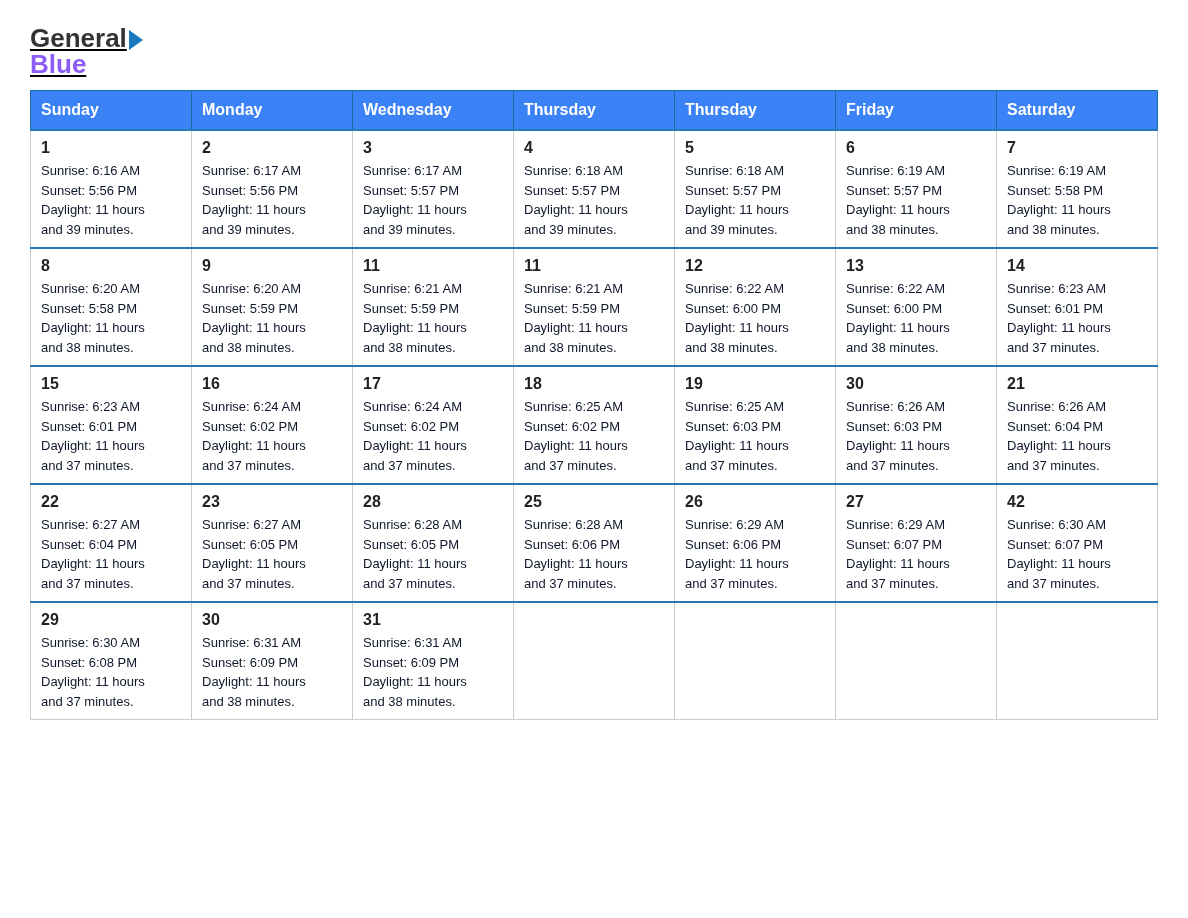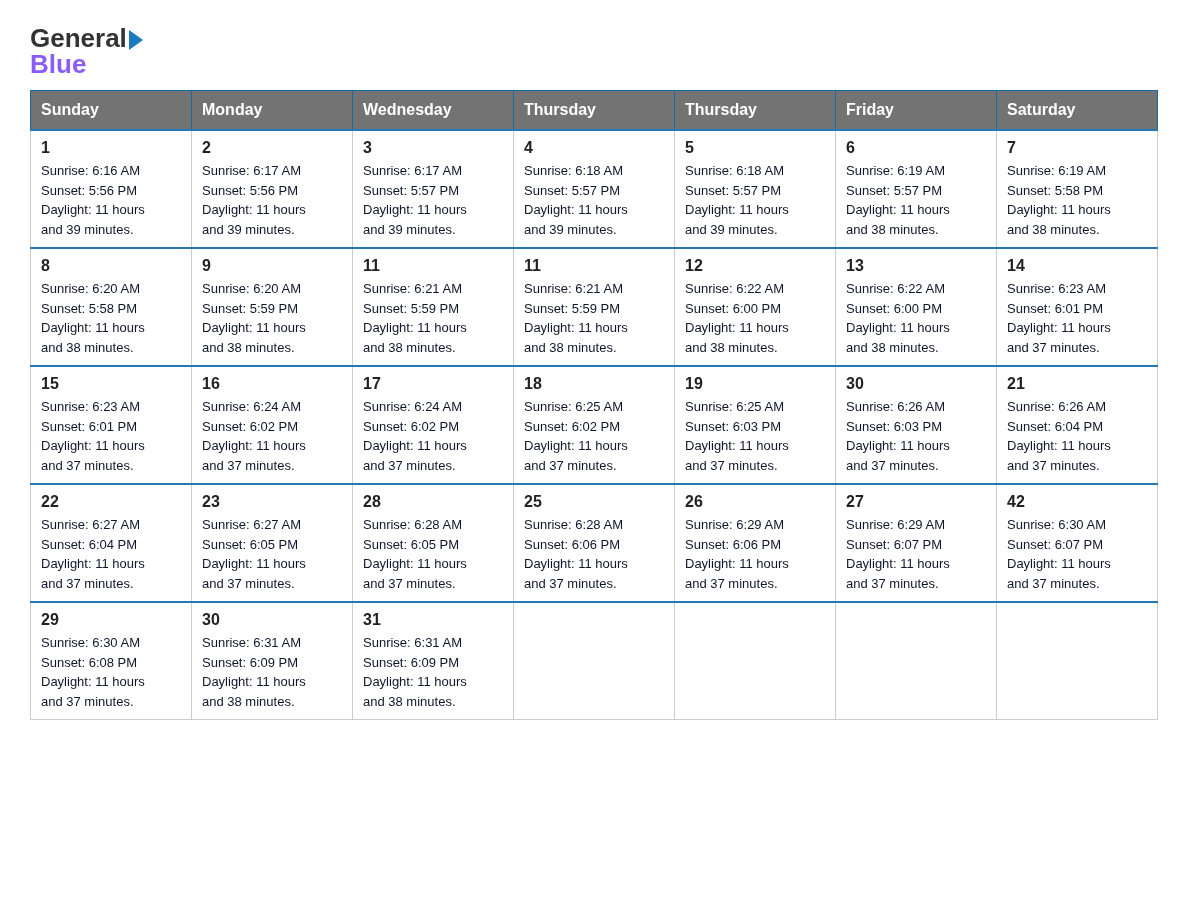--- a/index.html
+++ b/index.html
@@ -8,20 +8,21 @@
       background: #fff;
       width: 1188px;
       min-height: 918px;
       padding: 20px 30px;
     }
     .header {
       display: flex;
       justify-content: space-between;
       align-items: flex-end;
       margin-bottom: 10px;
+      text-decoration: underline;
     }
     .logo {
       display: flex;
       flex-direction: column;
       align-items: flex-start;
       padding-top: 5px;
     }
     .logo-text {
       font-size: 26px;
       font-weight: bold;
@@ -57,21 +58,21 @@
       font-size: 22px;
       color: #444;
       margin-top: 4px;
     }
     table {
       width: 100%;
       border-collapse: collapse;
       margin-top: 10px;
     }
     thead tr th {
-      background-color: #737373;
+      background-color: #3b82f6;
       color: #fff;
       font-size: 16px;
       font-weight: bold;
       padding: 10px 10px;
       text-align: left;
       border: 1px solid #1a6a9e;
     }
     tbody tr td {
       vertical-align: top;
       padding: 8px 10px;

